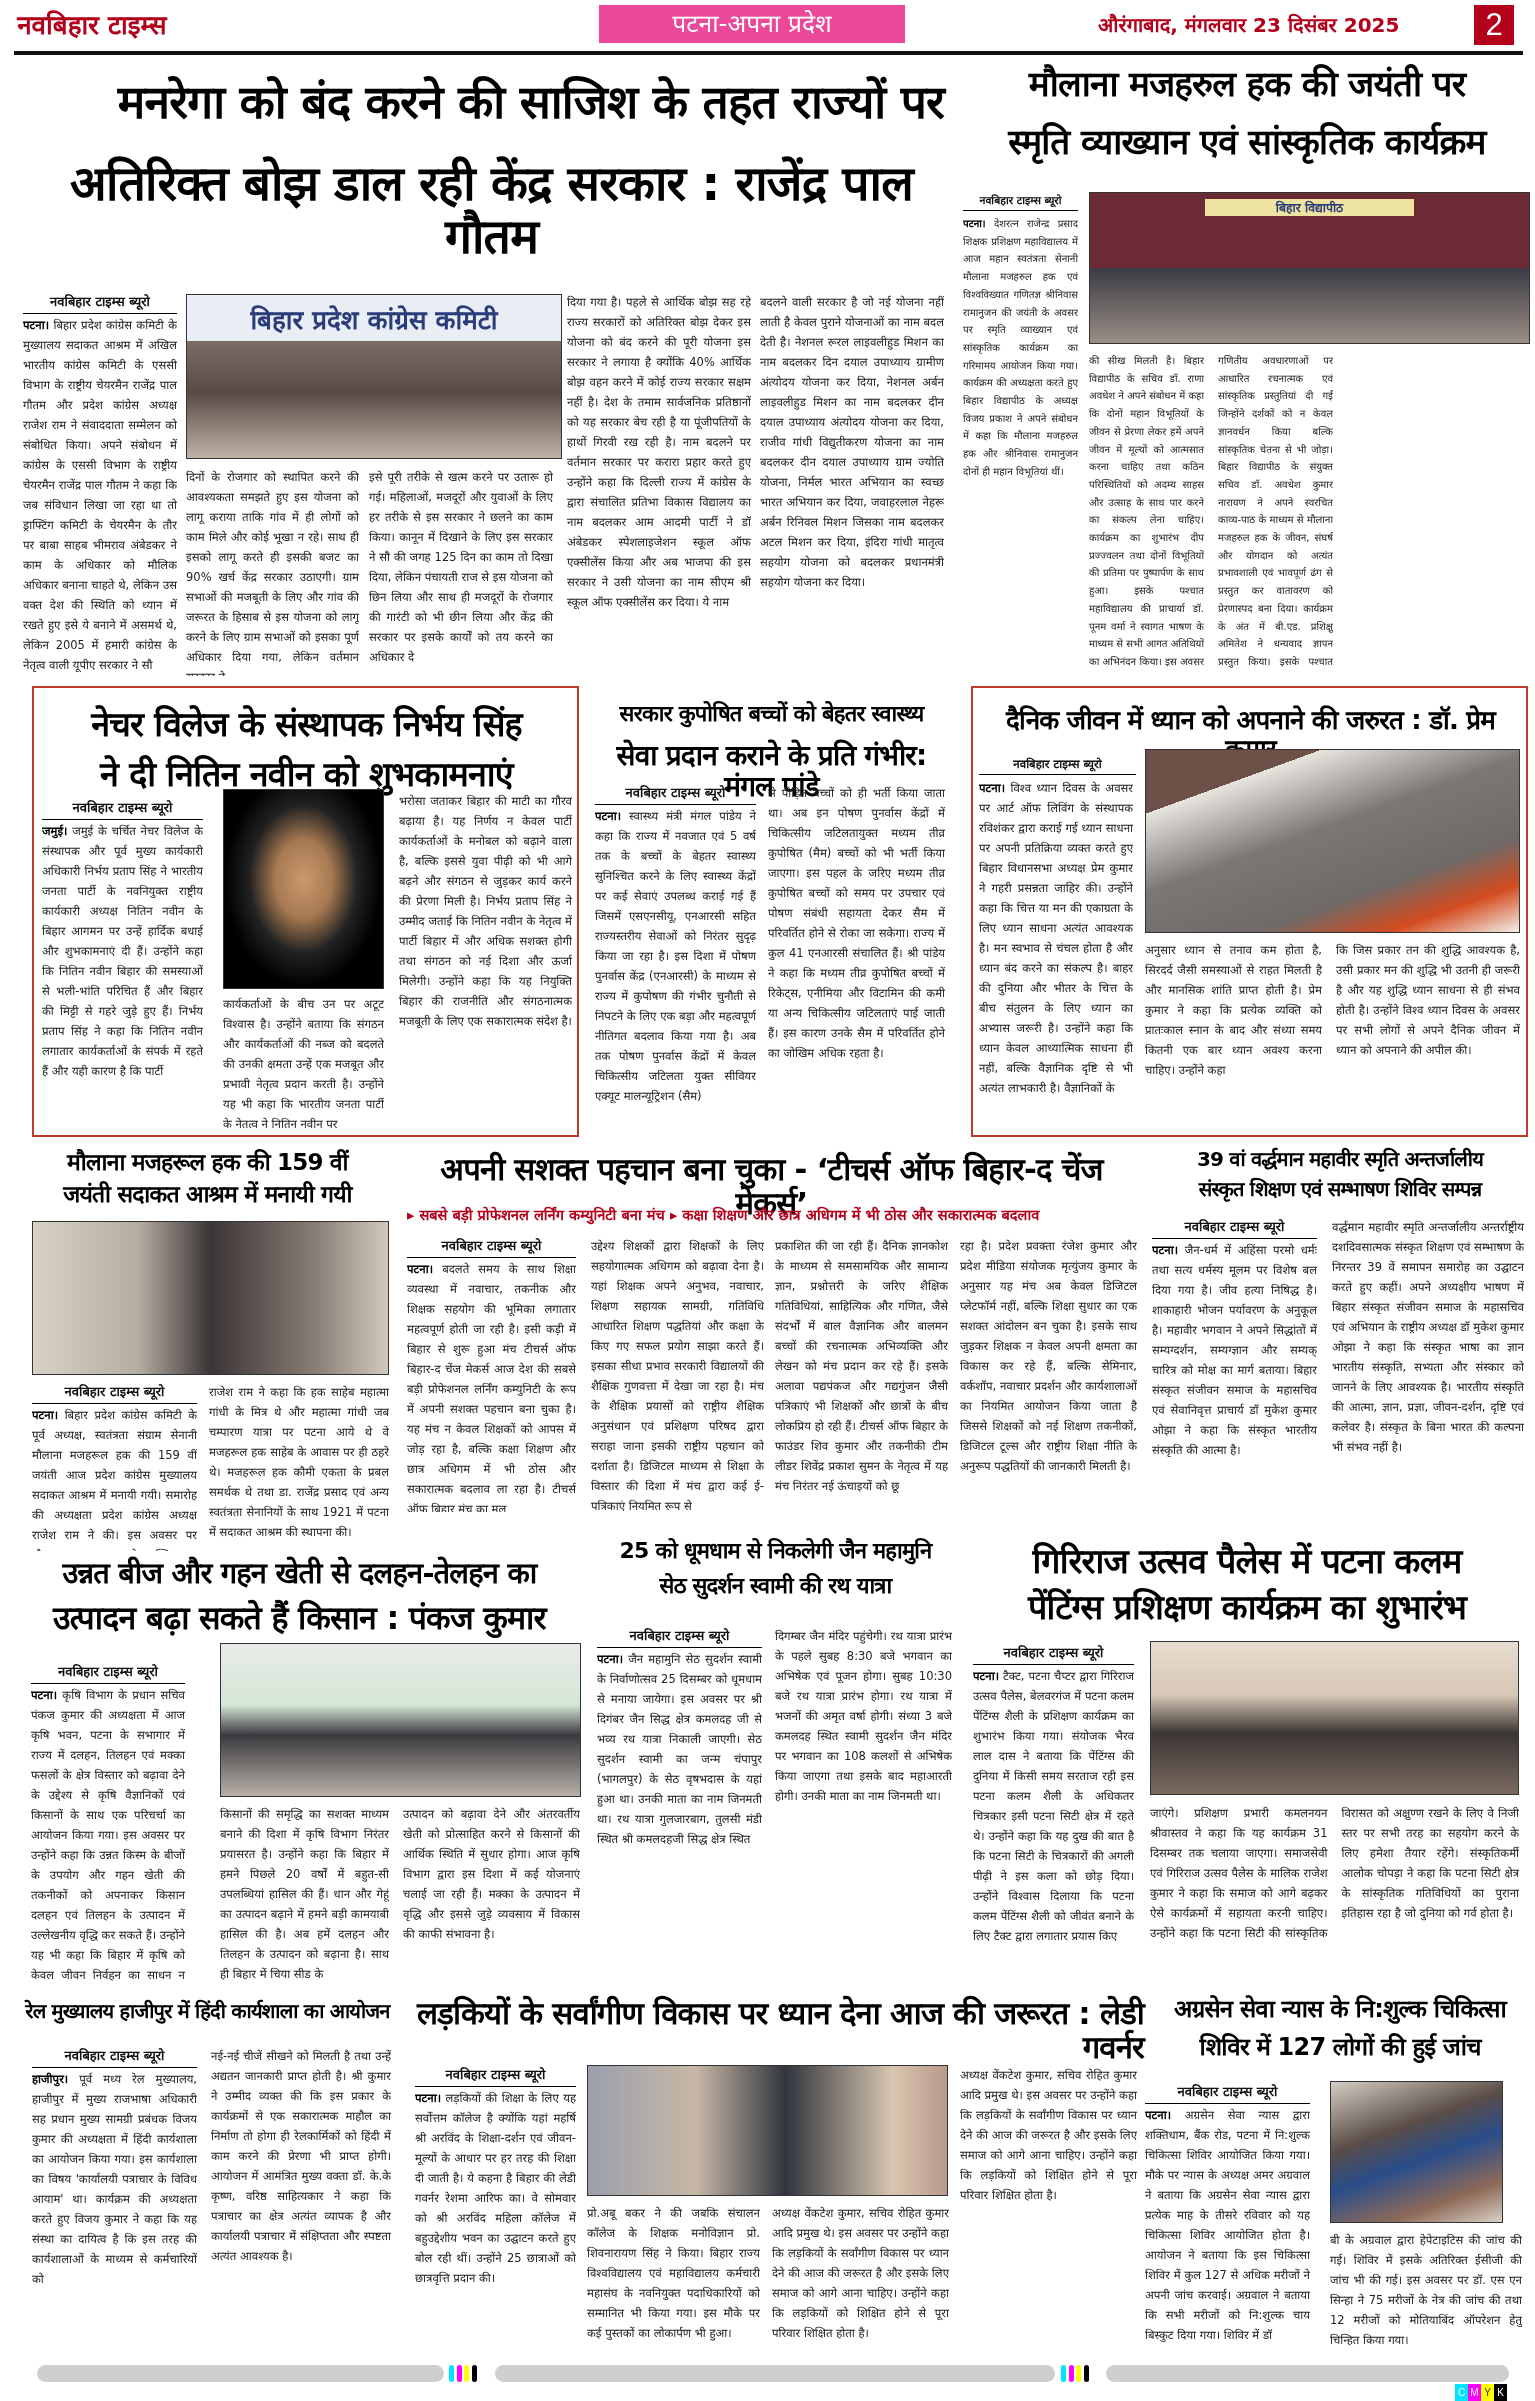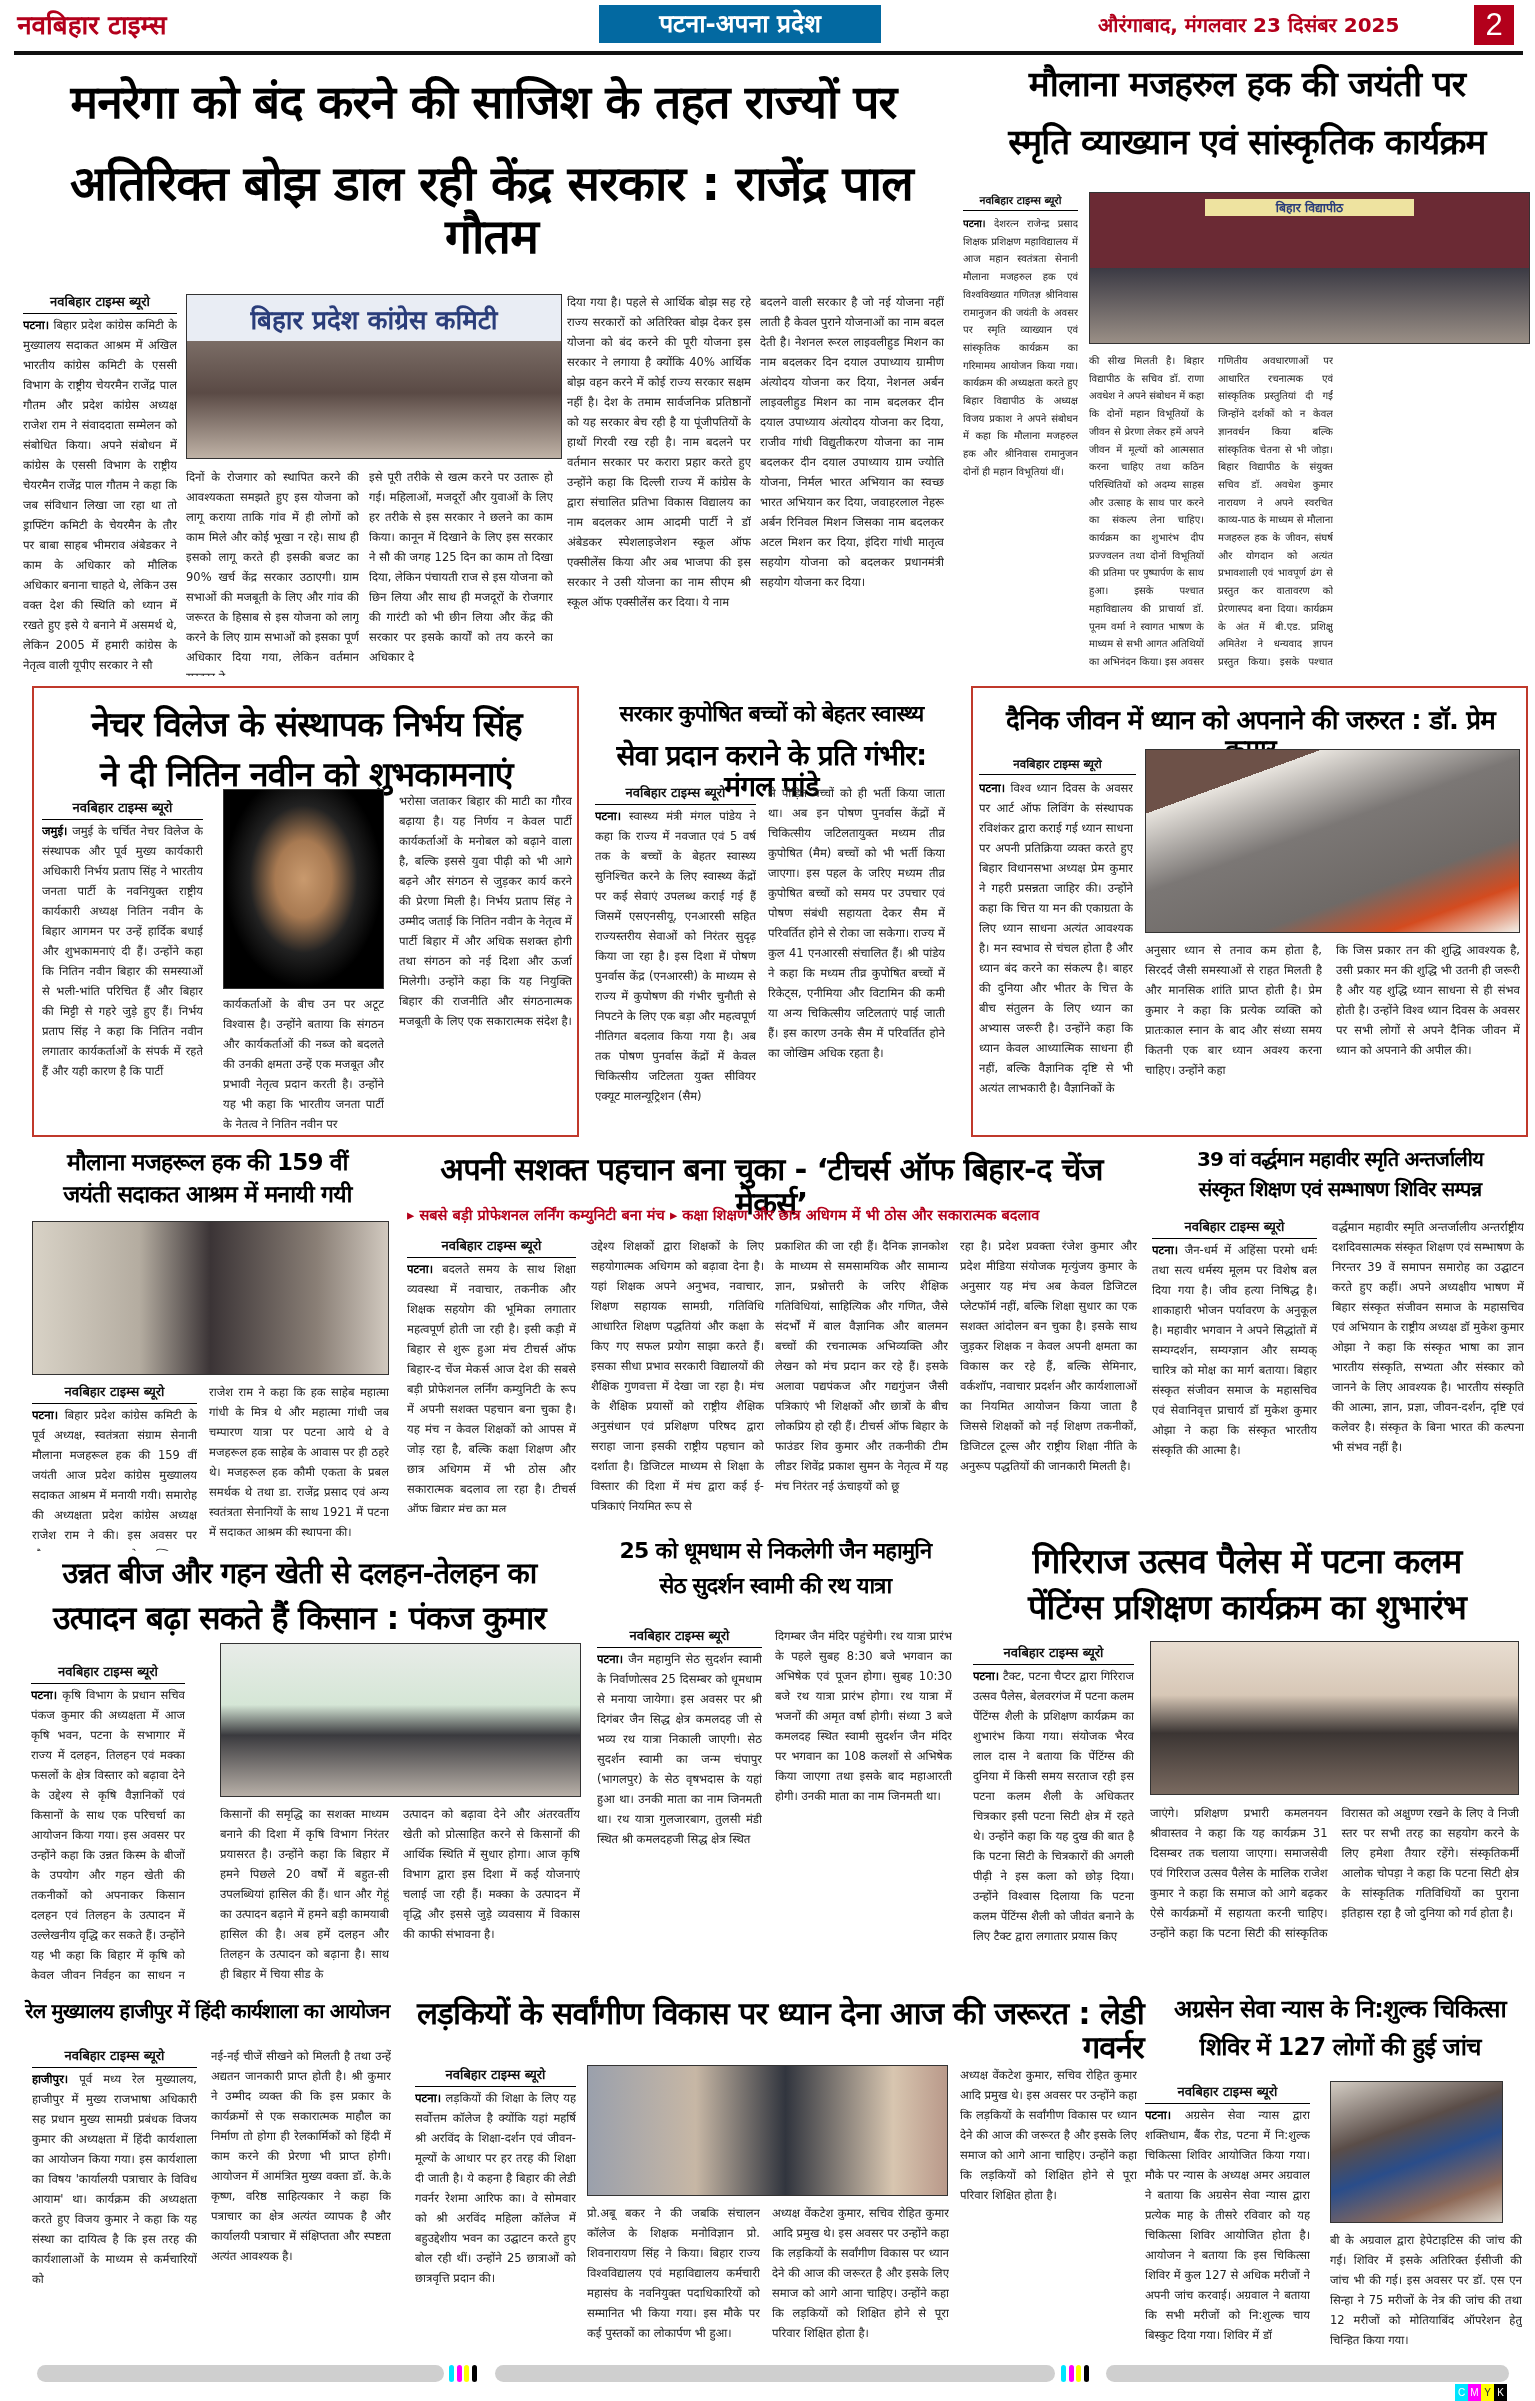--- a/index.html
+++ b/index.html
@@ -1,21 +1,21 @@
 <!DOCTYPE html>
 <html style="font-size:12.3px"><head>
 <meta charset="utf-8">
 <style>
   * { box-sizing: border-box; margin: 0; padding: 0; }
   html, body { width: 1535px; height: 2401px; background: #fff; overflow: hidden; }
   body { font-family: "DejaVu Sans", sans-serif; color: #111; position: relative; }
 
   .masthead { position: absolute; left: 8px; top: 0; width: 1535px; height: 51px; border-radius: 20px; }
   .brand { position: absolute; left: 9.2px; top: 6.1px; font-size: 26px; font-weight: bold; color: #b3001b; font-family: "DejaVu Serif", serif; }
-  .section-tag { position: absolute; left: 591px; top: 4.6px; width: 282px; height: 38px; background: #0369a1; color: #fff; font-size: 24.6px; font-weight: bold; text-align: center; line-height: 38px; }
+  .section-tag { position: absolute; left: 591px; top: 4.6px; width: 306px; height: 38px; background: #ec4899; color: #fff; font-size: 24.6px; font-weight: normal; text-align: center; line-height: 38px; }
   .dateline { position: absolute; left: 1090px; top: 10.7px; font-size: 20px; font-weight: bold; color: #b3001b; }
   .page-num { position: absolute; left: 1466px; top: 4.6px; width: 40px; height: 40px; background: #b3001b; color: #fff; font-size: 31px; text-align: center; line-height: 40px; font-family: "Liberation Sans", sans-serif; }
   .rule { position: absolute; left: 14px; top: 51px; width: 1509px; height: 3.8px; background: #111; }
 
   .headline { position: absolute; font-weight: bold; color: #000; text-align: center; line-height: 1.1; letter-spacing: -0.8px; }
   .sub-red { position: absolute; font-weight: bold; color: #b3001b; font-size: 14.6px; }
   .byline { position: absolute; font-weight: bold; font-size: 13px; border-bottom: 1.5px solid #000; padding-bottom: 3.1px; text-align: center; }
   .body-text { position: absolute; font-size: 11.5px; line-height: 20px; text-align: justify; color: #222; overflow: hidden; }
   .body-text b { color: #000; }
   .photo { position: absolute; border: 1.5px solid #333; overflow: hidden; }
@@ -31,21 +31,21 @@
 <body>
 
 <div class="masthead">
   <div class="brand">नवबिहार टाइम्स</div>
   <div class="section-tag">पटना-अपना प्रदेश</div>
   <div class="dateline">औरंगाबाद, मंगलवार 23 दिसंबर 2025</div>
   <div class="page-num">2</div>
 </div>
 <div class="rule"></div>
 
-<div class="headline" style="left:23px;top:77px;width:921px;font-size:46px;">मनरेगा को बंद करने की साजिश के तहत राज्यों पर</div>
+<div class="headline" style="left:23px;top:77px;width:921px;font-size:46px;text-align:right;">मनरेगा को बंद करने की साजिश के तहत राज्यों पर</div>
 <div class="headline" style="left:23px;top:157px;width:937px;font-size:48px;">अतिरिक्त बोझ डाल रही केंद्र सरकार : राजेंद्र पाल गौतम</div>
 <div class="byline" style="left:23px;top:292px;width:154px;">नवबिहार टाइम्स ब्यूरो</div>
 <div class="body-text" style="left:23px;top:315px;width:154px;height:361px;"><b>पटना।</b> <span>बिहार प्रदेश कांग्रेस कमिटी के मुख्यालय सदाकत आश्रम में अखिल भारतीय कांग्रेस कमिटी के एससी विभाग के राष्ट्रीय चेयरमैन राजेंद्र पाल गौतम और प्रदेश कांग्रेस अध्यक्ष राजेश राम ने संवाददाता सम्मेलन को संबोधित किया। अपने संबोधन में कांग्रेस के एससी विभाग के राष्ट्रीय चेयरमैन राजेंद्र पाल गौतम ने कहा कि जब संविधान लिखा जा रहा था तो ड्राफ्टिंग कमिटी के चेयरमैन के तौर पर बाबा साहब भीमराव अंबेडकर ने काम के अधिकार को मौलिक अधिकार बनाना चाहते थे, लेकिन उस वक्त देश की स्थिति को ध्यान में रखते हुए इसे ये बनाने में असमर्थ थे, लेकिन 2005 में हमारी कांग्रेस के नेतृत्व वाली यूपीए सरकार ने सौ</span></div>
 <div class="photo" style="left:186px;top:294px;width:376px;height:165px;background:linear-gradient(180deg,#e9edf4 0%,#e9edf4 28%,#7b6d66 28%,#5a4a45 60%,#bfb2a6 100%);">
   <div class="ph-label">बिहार प्रदेश कांग्रेस कमिटी</div>
 </div>
 <div class="body-text" style="left:186px;top:467px;width:173px;height:209px;">दिनों के रोजगार को स्थापित करने की आवश्यकता समझते हुए इस योजना को लागू कराया ताकि गांव में ही लोगों को काम मिले और कोई भूखा न रहे। साथ ही इसको लागू करते ही इसकी बजट का 90% खर्च केंद्र सरकार उठाएगी। ग्राम सभाओं की मजबूती के लिए और गांव की जरूरत के हिसाब से इस योजना को लागू करने के लिए ग्राम सभाओं को इसका पूर्ण अधिकार दिया गया, लेकिन वर्तमान सरकार ने</div>
 <div class="body-text" style="left:369px;top:467px;width:184px;height:209px;">इसे पूरी तरीके से खत्म करने पर उतारू हो गई। महिलाओं, मजदूरों और युवाओं के लिए हर तरीके से इस सरकार ने छलने का काम किया। कानून में दिखाने के लिए इस सरकार ने सौ की जगह 125 दिन का काम तो दिखा दिया, लेकिन पंचायती राज से इस योजना को छिन लिया और साथ ही मजदूरों के रोजगार की गारंटी को भी छीन लिया और केंद्र की सरकार पर इसके कार्यों को तय करने का अधिकार दे</div>
 <div class="body-text" style="left:567px;top:292px;width:184px;height:384px;">दिया गया है। पहले से आर्थिक बोझ सह रहे राज्य सरकारों को अतिरिक्त बोझ देकर इस योजना को बंद करने की पूरी योजना इस सरकार ने लगाया है क्योंकि 40% आर्थिक बोझ वहन करने में कोई राज्य सरकार सक्षम नहीं है। देश के तमाम सार्वजनिक प्रतिष्ठानों को यह सरकार बेच रही है या पूंजीपतियों के हाथों गिरवी रख रही है। नाम बदलने पर वर्तमान सरकार पर करारा प्रहार करते हुए उन्होंने कहा कि दिल्ली राज्य में कांग्रेस के द्वारा संचालित प्रतिभा विकास विद्यालय का नाम बदलकर आम आदमी पार्टी ने डॉ अंबेडकर स्पेशलाइजेशन स्कूल ऑफ एक्सीलेंस किया और अब भाजपा की इस सरकार ने उसी योजना का नाम सीएम श्री स्कूल ऑफ एक्सीलेंस कर दिया। ये नाम</div>
 <div class="body-text" style="left:760px;top:292px;width:184px;height:384px;">बदलने वाली सरकार है जो नई योजना नहीं लाती है केवल पुराने योजनाओं का नाम बदल देती है। नेशनल रूरल लाइवलीहुड मिशन का नाम बदलकर दिन दयाल उपाध्याय ग्रामीण अंत्योदय योजना कर दिया, नेशनल अर्बन लाइवलीहुड मिशन का नाम बदलकर दीन दयाल उपाध्याय अंत्योदय योजना कर दिया, राजीव गांधी विद्युतीकरण योजना का नाम बदलकर दीन दयाल उपाध्याय ग्राम ज्योति योजना, निर्मल भारत अभियान का स्वच्छ भारत अभियान कर दिया, जवाहरलाल नेहरू अर्बन रिनिवल मिशन जिसका नाम बदलकर अटल मिशन कर दिया, इंदिरा गांधी मातृत्व सहयोग योजना को बदलकर प्रधानमंत्री सहयोग योजना कर दिया।</div>

